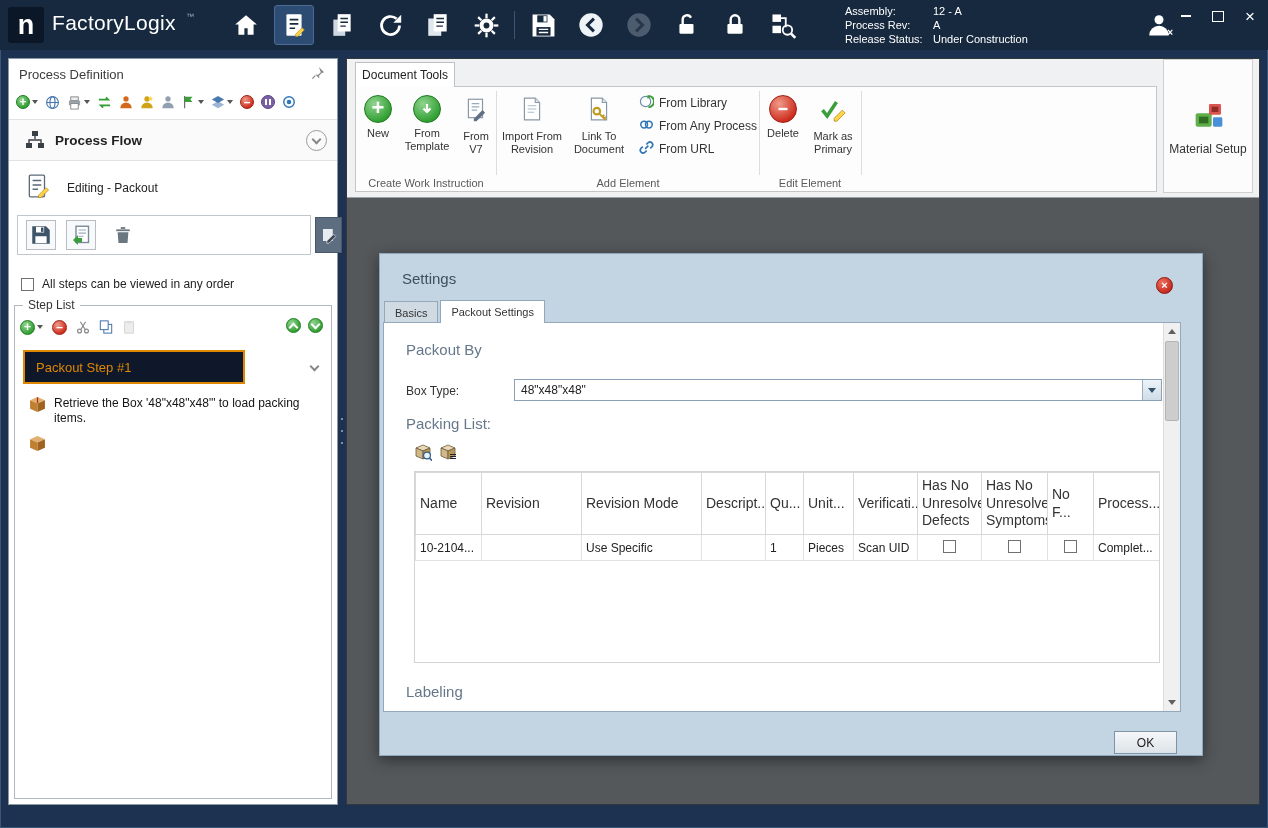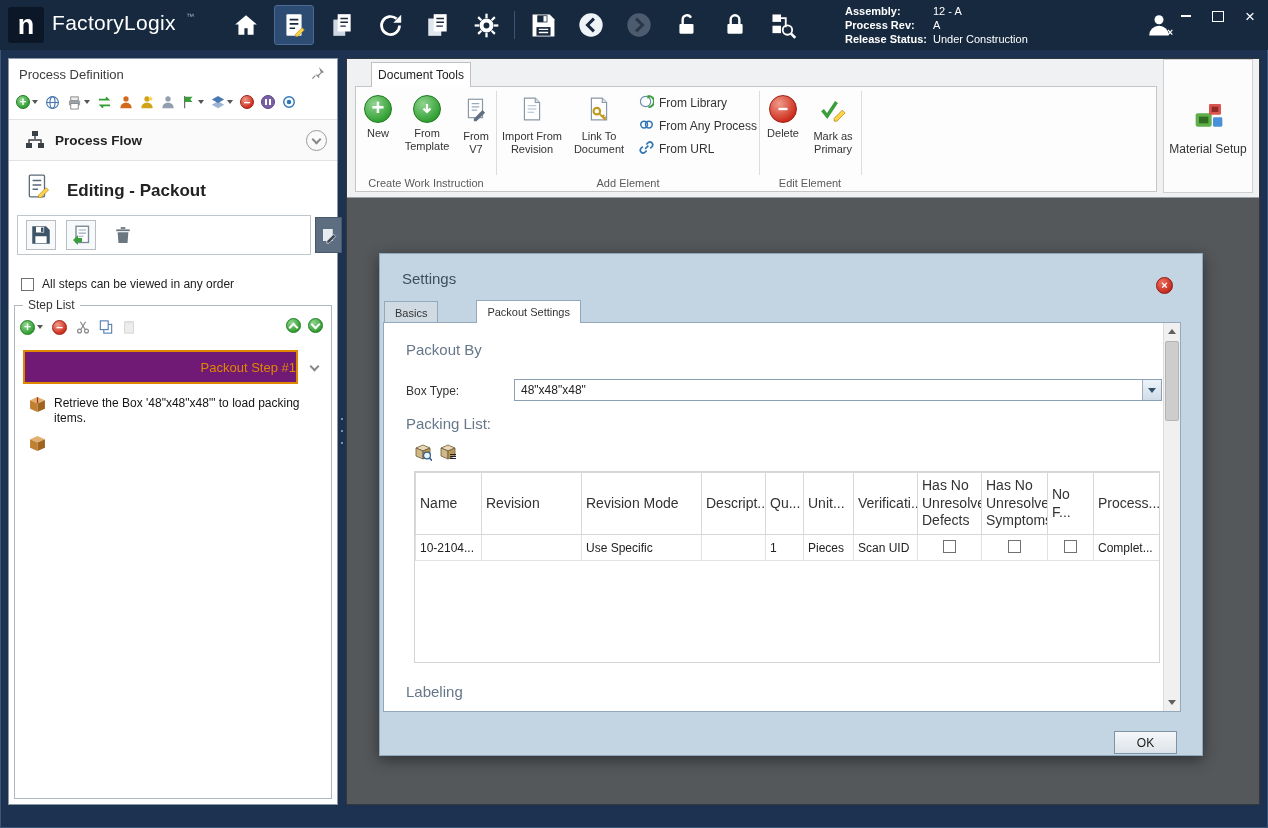--- a/index.html
+++ b/index.html
@@ -13,21 +13,21 @@
   .logo-box::before { content:"n"; color:#fff; font-size:27px; font-weight:bold; line-height:1; }
   .app-name { position:absolute; left:52px; top:11px; color:#fff; font-size:21px; letter-spacing:.3px; }
   .app-tm { position:absolute; left:186px; top:12px; color:#9fb0c4; font-size:8px; }
   .tb-icons { position:absolute; left:226px; top:5px; height:40px; display:flex; align-items:center; gap:8px; }
   .tb-btn { width:40px; height:40px; display:flex; align-items:center; justify-content:center; }
   .tb-btn.selected { background:#2d4c73; border:1px solid #4b6b94; border-radius:3px; }
   .tb-btn.disabled { opacity:.45; }
   .tb-sep { width:1px; height:28px; background:#3c5472; }
   .info-block { position:absolute; left:845px; top:4px; color:#fff; font-size:11px; line-height:14px; }
   .info-row { display:flex; }
-  .info-label { font-weight:bold; width:88px; }
+  .info-label { font-weight:normal; width:88px; }
   .user-btn { position:absolute; left:1143px; top:10px; width:32px; height:30px; display:flex; align-items:center; justify-content:center; }
   .user-x { position:absolute; right:2px; bottom:2px; color:#fff; font-size:10px; font-weight:bold; line-height:1; }
   .win-controls { position:absolute; right:10px; top:6px; display:flex; gap:16px; align-items:center; height:20px; }
   .wc { width:16px; height:16px; display:flex; align-items:center; justify-content:center; }
   .wc-min::before { content:""; width:10px; height:2px; background:#fff; }
   .wc-max::before { content:""; width:10px; height:9px; border:1.5px solid #fff; }
   .wc-close::before { content:"×"; color:#fff; font-size:17px; line-height:1; }
 
   
   .left-panel { position:absolute; left:8px; top:58px; width:330px; height:747px; background:#fff; border:1px solid #8b98a3; }
@@ -48,67 +48,67 @@
   .chev-up   { width:7px; height:7px; border-right:2px solid #fff; border-bottom:2px solid #fff; transform:rotate(-135deg); display:inline-block; }
   .chev-down-w { width:7px; height:7px; border-right:2px solid #fff; border-bottom:2px solid #fff; transform:rotate(45deg); display:inline-block; }
 
   .pf-bar { position:absolute; left:0; top:60px; width:328px; height:42px; background:#fafafa; border-top:1px solid #e2e2e2; border-bottom:1px solid #e2e2e2; }
   .pf-icon { position:absolute; left:16px; top:10px; }
   .pf-label { position:absolute; left:46px; top:13px; font-size:13.5px; font-weight:bold; color:#222; }
   .circle-chev { position:absolute; right:10px; top:10px; width:21px; height:21px; border:1.5px solid #9a9a9a; border-radius:50%; display:flex; align-items:center; justify-content:center; }
   .circle-chev .chev-down { margin-top:-3px; }
 
   .edit-icon { position:absolute; left:16px; top:114px; }
-  .edit-label { position:absolute; left:50px; top:122px; font-size:17px; font-weight:bold; color:#222;padding-left:8px; }
+  .edit-label { position:absolute; left:50px; top:122px; font-size:12px; font-weight:normal; color:#222;padding-left:8px; }
 
   .btn-box { position:absolute; left:8px; top:156px; width:294px; height:40px; background:#fff; border:1px solid #c0c7cc; }
   .sq-btn { position:absolute; top:4px; width:30px; height:30px; border:1px solid #b8bec4; background:#f7f9fa; display:flex; align-items:center; justify-content:center; }
   .edit-toggle { position:absolute; left:306px; top:158px; width:27px; height:36px; background:#5c6e80; border:1px solid #46586a; display:flex; align-items:center; justify-content:center; }
 
   .allsteps { position:absolute; left:12px; top:218px; display:flex; align-items:center; gap:8px; }
   .cb { width:13px; height:13px; border:1px solid #707070; background:#fff; display:inline-block; flex:0 0 auto; }
   .allsteps-label { font-size:12px; color:#222; }
 
   .sl-group { position:absolute; left:5px; top:246px; width:318px; height:494px; border:1px solid #b0b8bf; background:#fff; }
   .sl-title { position:absolute; left:8px; top:-8px; background:#fff; padding:0 5px; font-size:12px; color:#333; }
   .sl-toolbar { position:absolute; left:5px; top:12px; height:18px; display:flex; align-items:center; gap:9px; }
   .sl-right { position:absolute; right:8px; top:12px; display:flex; gap:7px; }
-  .sl-selected { position:absolute; left:8px; top:44px; width:275px; height:34px; border:2px solid #e08700; background:#701a75; display:flex; align-items:center;justify-content:flex-end; }
+  .sl-selected { position:absolute; left:8px; top:44px; width:222px; height:34px; border:2px solid #e08700; background:#0f172a; display:flex; align-items:center; }
   .sl-selected-label { margin-left:11px; font-size:13px; color:#e08700; }
   .sl-sel-chev { position:absolute; left:296px; top:57px; }
   .sl-step { position:absolute; left:14px; display:flex; gap:8px; width:292px; }
   .sl-step-text { font-size:12px; color:#141414; line-height:1.28; width:252px; }
   .dimmed { opacity:.45; }
 
   .split-dots { position:absolute; left:339px; top:418px; width:5px; height:26px; display:flex; flex-direction:column; align-items:center; justify-content:space-between; }
   .split-dots i { width:2px; height:2px; border-radius:50%; background:#9fb0c4; }
 
   
   .main-area { position:absolute; left:346px; top:58px; width:914px; height:747px; background:#54585b; border:1px solid #33383c; }
   .ribbon-strip { position:absolute; left:0; top:0; width:912px; height:139px; background:#f0f1f2; border-bottom:1px solid #9aa0a5; }
-  .doc-tab { position:absolute; left:8px; top:3px; width:100px; height:25px; background:#fff; border:1px solid #c0c0c0; border-bottom:none; display:flex; align-items:center; justify-content:center; font-size:12px; color:#222; z-index:2;margin-left:16px; }
+  .doc-tab { position:absolute; left:8px; top:3px; width:100px; height:25px; background:#fff; border:1px solid #c0c0c0; border-bottom:none; display:flex; align-items:center; justify-content:center; font-size:12px; color:#222; z-index:2; }
   .ribbon-body { position:absolute; left:8px; top:27px; width:802px; height:106px; background:#fdfdfd; border:1px solid #c5c5c5; }
   .rgroup { position:absolute; top:0; height:104px; }
   .rgroup-label { position:absolute; bottom:2px; left:0; right:0; text-align:center; font-size:11px; color:#5a5a5a; }
   .rbtns { position:absolute; left:2px; top:4px; display:flex; gap:2px; }
   .rbtn { display:flex; flex-direction:column; align-items:center; padding-top:4px; }
   .rbtn-label { font-size:11px; color:#333; text-align:center; line-height:1.15; margin-top:4px; }
   .rsep { position:absolute; top:4px; bottom:16px; width:1px; background:#ddd; }
   .small-col { position:absolute; left:142px; top:4px; display:flex; flex-direction:column; }
   .small-btn { display:flex; align-items:center; gap:5px; height:23px; font-size:12px; color:#333; }
   .material-block { position:absolute; left:816px; top:0; width:90px; height:134px; background:#fcfcfc; border:1px solid #d0d0d0; }
   .mat-icon { position:absolute; left:29px; top:40px; }
   .mat-label { position:absolute; left:0; right:0; top:82px; text-align:center; font-size:12px; color:#333; line-height:1.25; }
 
   
   .dialog { position:absolute; left:32px; top:194px; width:824px; height:503px; background:#c3d5e2; border:1px solid #8fa8bc; box-shadow:0 4px 14px rgba(0,0,0,.45); }
   .dlg-title { position:absolute; left:22px; top:16px; font-size:15px; color:#3f4e5c; }
   .dlg-close { position:absolute; right:29px; top:23px; width:17px; height:17px; border-radius:50%; background:radial-gradient(circle at 35% 30%, #f07060, #c3291c 75%); border:1px solid #8f170e; color:#fff; display:flex; align-items:center; justify-content:center; font-size:11px; font-weight:bold; line-height:1; }
   .dlg-close::before { content:"×"; }
-  .dlg-tabs { position:absolute; left:4px; top:46px; height:23px; display:flex; align-items:flex-end;gap:36px; }
+  .dlg-tabs { position:absolute; left:4px; top:46px; height:23px; display:flex; align-items:flex-end; }
   .dtab { height:22px; padding:0 10px; display:flex; align-items:center; font-size:11px; color:#333; background:#cfdae3; border:1px solid #93a9bb; border-bottom:none; margin-right:2px; }
   .dtab.active { background:#fff; height:23px; position:relative; z-index:3; }
   .dlg-content { position:absolute; left:3px; top:68px; width:798px; height:390px; background:#fff; border:1px solid #93a9bb; }
   .h-sec { position:absolute; font-size:15px; color:#66778a; }
   .boxtype-label { position:absolute; left:22px; top:61px; font-size:12px; color:#333; }
   .combo { position:absolute; left:130px; top:56px; width:648px; height:22px; border:1px solid #8aa0b4; background:#fff; display:flex; }
   .combo-text { flex:1; padding:3px 6px; font-size:12px; color:#222; white-space:nowrap; overflow:hidden; }
   .combo-btn { width:19px; background:linear-gradient(#eef3f8,#cfdce8); border-left:1px solid #9ab0c0; display:flex; align-items:center; justify-content:center; }
   .combo-btn .tri { width:0; height:0; border-left:4px solid transparent; border-right:4px solid transparent; border-top:5px solid #33506b; }
   .pl-toolbar { position:absolute; left:30px; top:120px; display:flex; gap:7px; }

